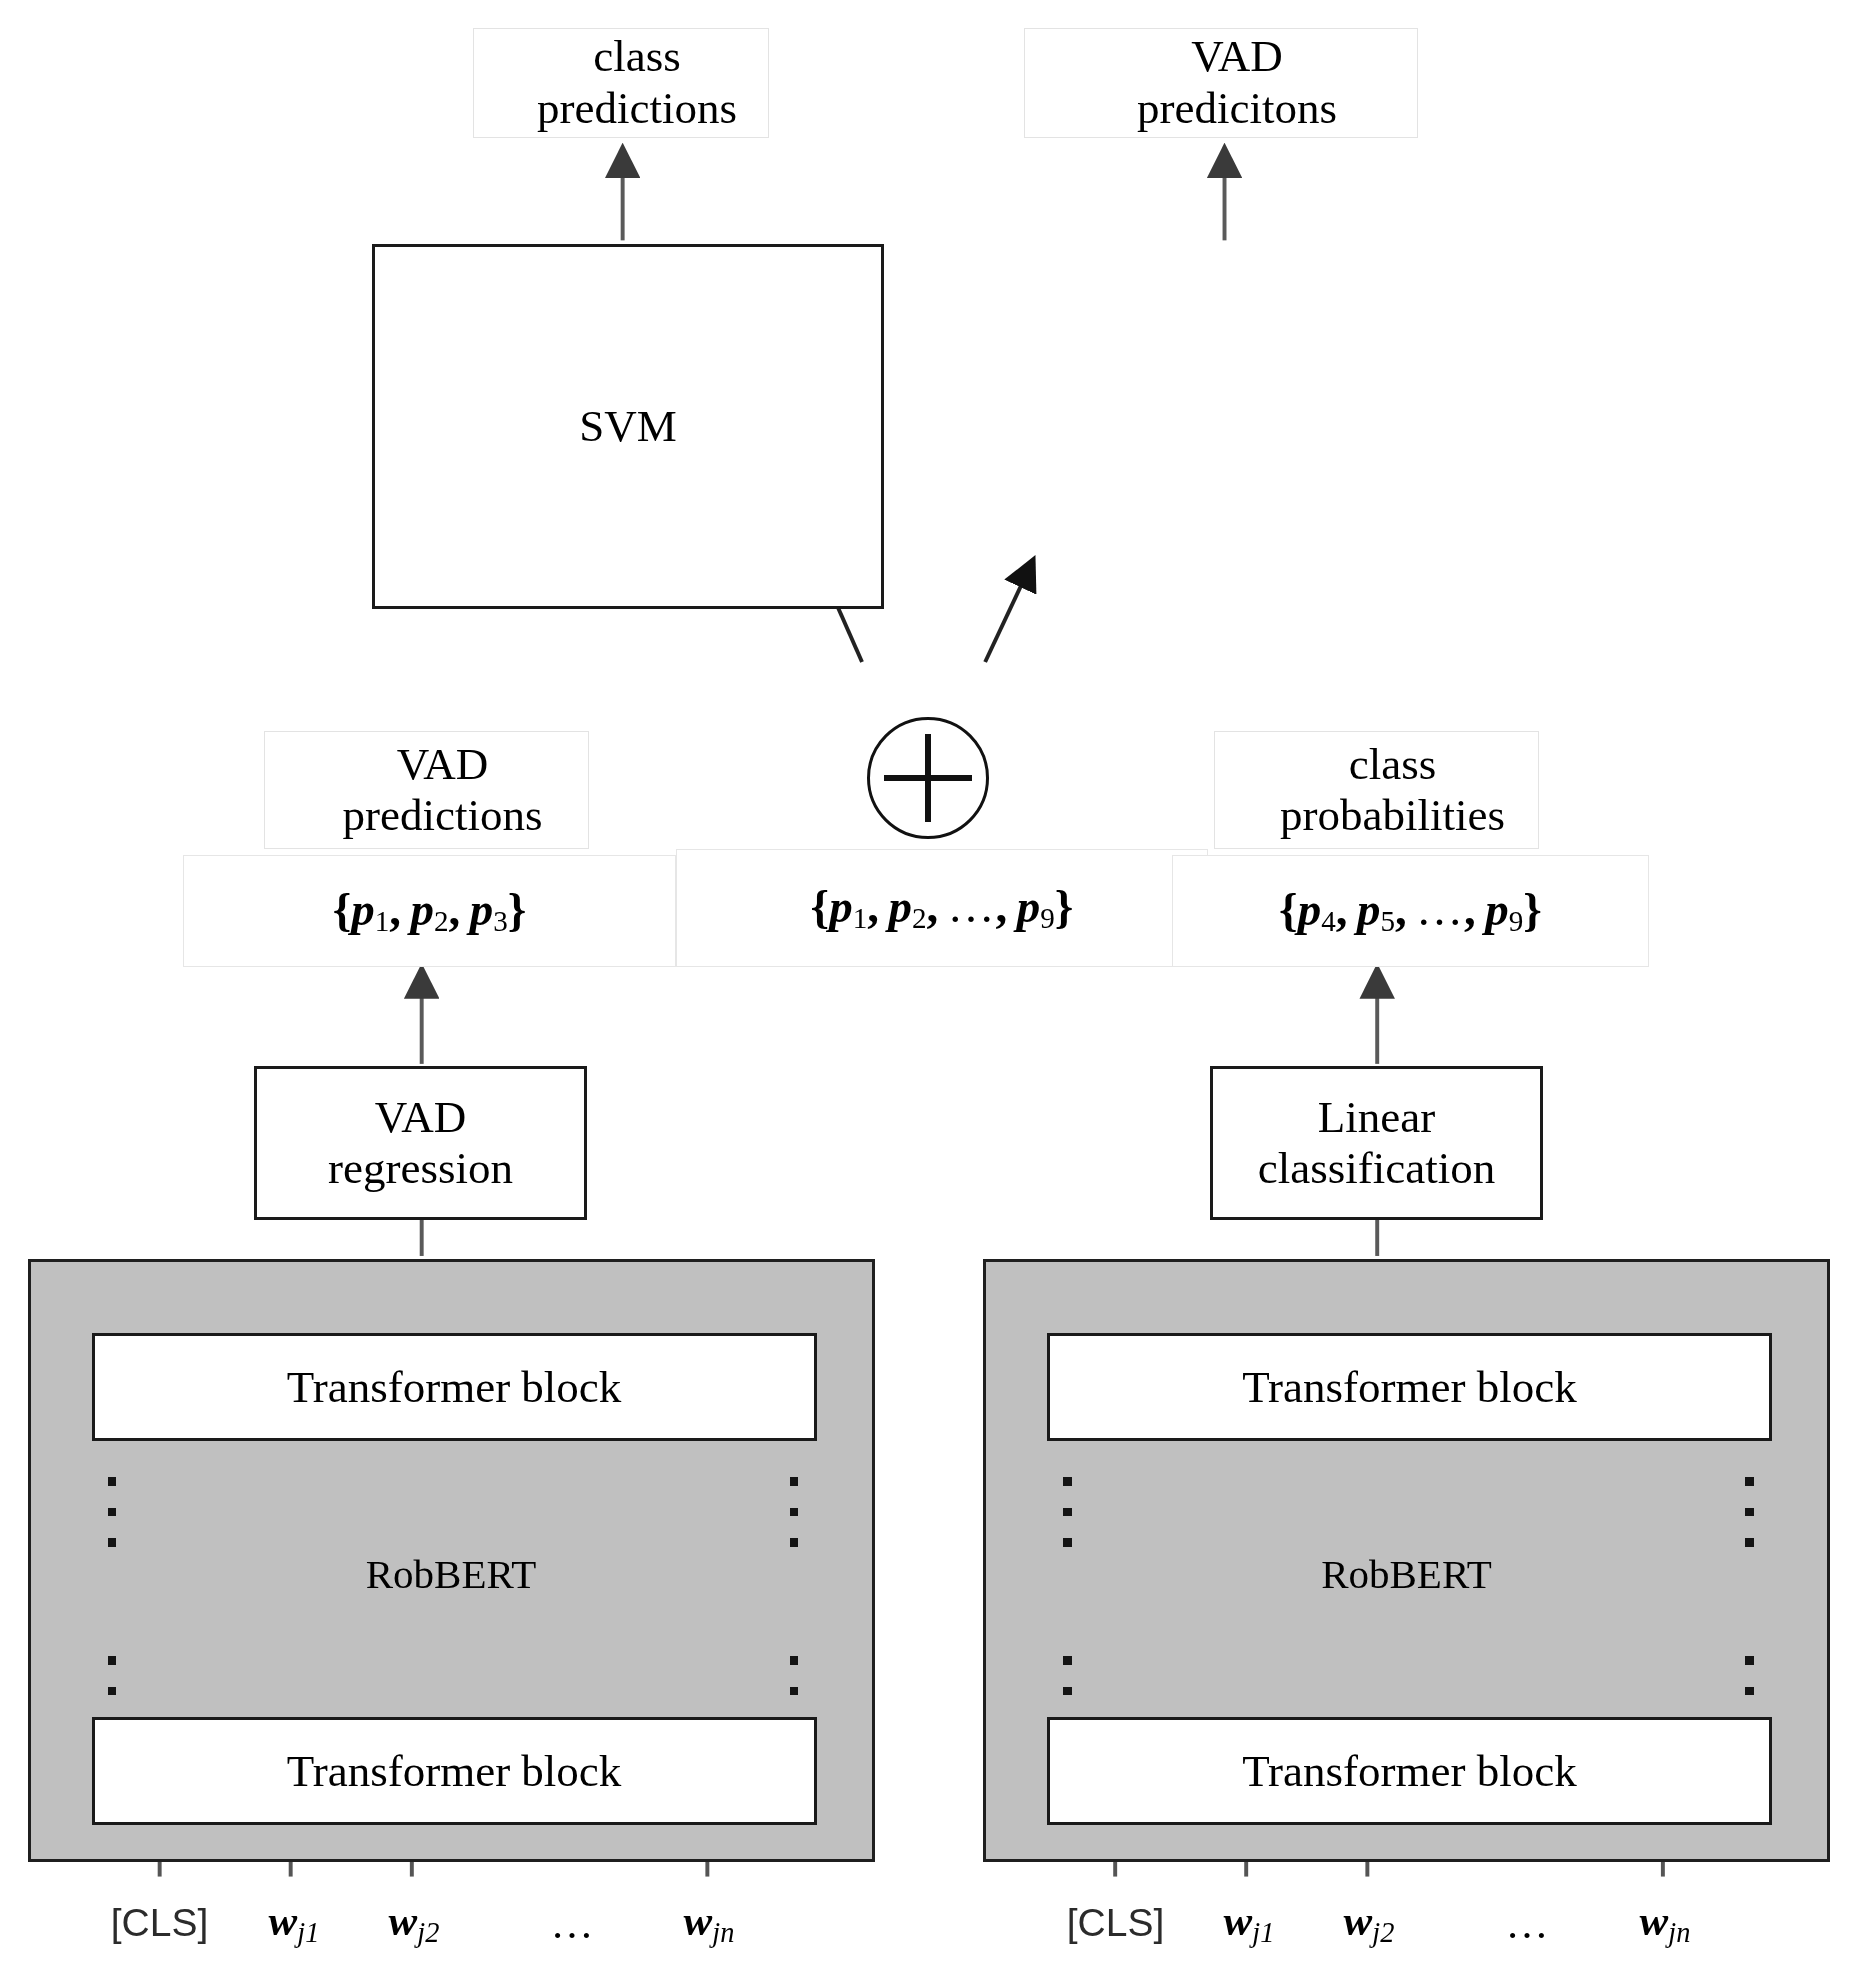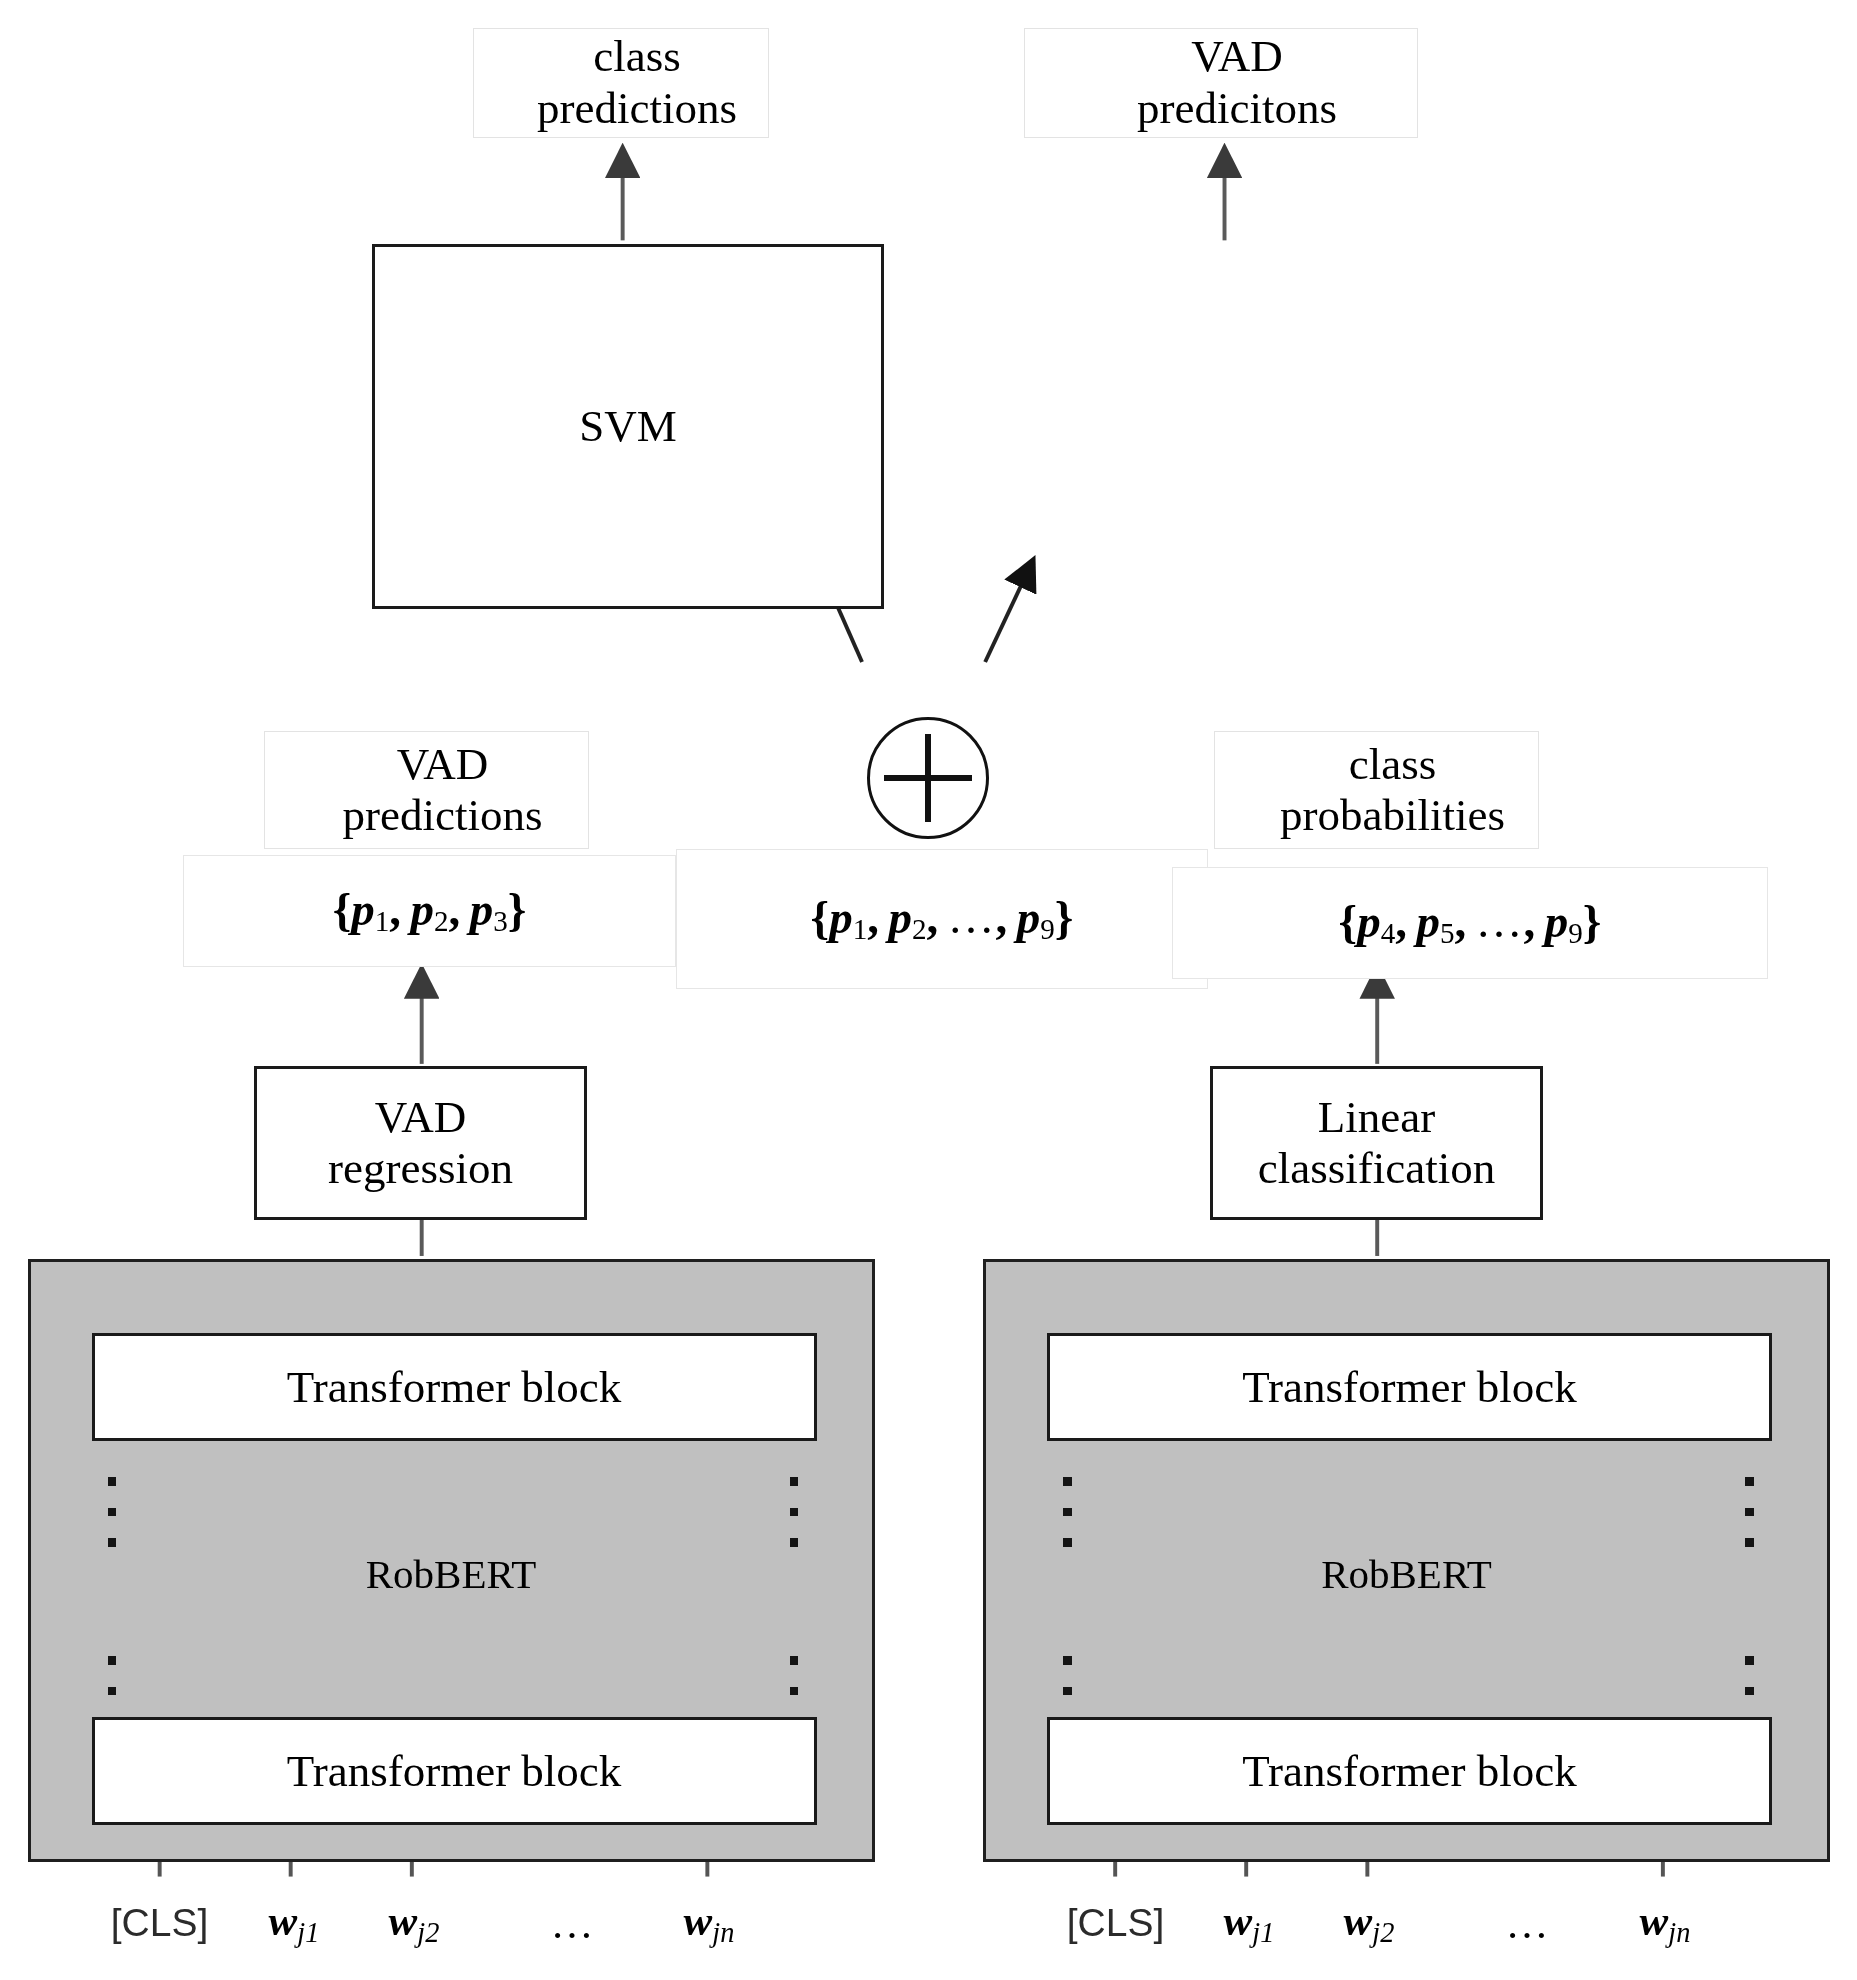--- a/index.html
+++ b/index.html
@@ -257,25 +257,25 @@
     <span style="white-space:pre-line;">class
 probabilities</span>
   </div>
 
   <div class="plus-circle" style="left:867px; top:717px; width:122px; height:122px;"></div>
 
   <div class="box formula-box" style="left:183px; top:855px; width:493px; height:112px;">
     <span><span class="brace">{</span><span class="mi">p</span><sub>1</sub><span class="brace">, </span><span class="mi">p</span><sub>2</sub><span class="brace">, </span><span class="mi">p</span><sub>3</sub><span class="brace">}</span></span>
   </div>
 
-  <div class="box formula-box" style="left:676px; top:849px; width:532px; height:140px;">
+  <div class="box formula-box" style="left:676px; top:849px; width:532px; height:118px;">
     <span><span class="brace">{</span><span class="mi">p</span><sub>1</sub><span class="brace">, </span><span class="mi">p</span><sub>2</sub><span class="brace">, </span><span class="dots">…</span><span class="brace">, </span><span class="mi">p</span><sub>9</sub><span class="brace">}</span></span>
   </div>
 
-  <div class="box formula-box" style="left:1172px; top:855px; width:596px; height:112px;margin-top:12px;">
+  <div class="box formula-box" style="left:1172px; top:855px; width:477px; height:112px;">
     <span><span class="brace">{</span><span class="mi">p</span><sub>4</sub><span class="brace">, </span><span class="mi">p</span><sub>5</sub><span class="brace">, </span><span class="dots">…</span><span class="brace">, </span><span class="mi">p</span><sub>9</sub><span class="brace">}</span></span>
   </div>
 
   <div class="box model-box" style="left:254px; top:1066px; width:333px; height:154px;">
     <span style="white-space:pre-line;">VAD
 regression</span>
   </div>
 
   <div class="box model-box" style="left:1210px; top:1066px; width:333px; height:154px;">
     <span style="white-space:pre-line;">Linear

